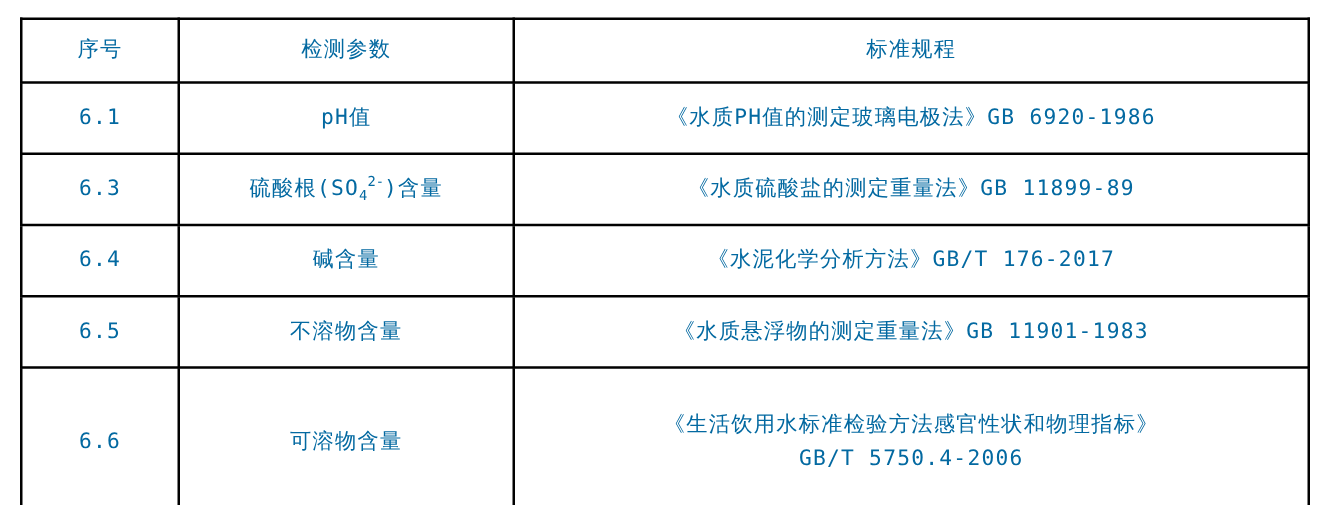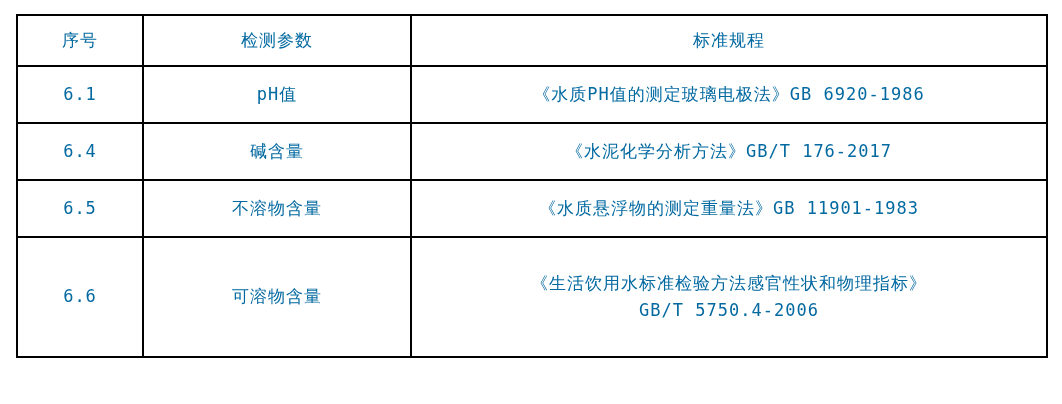--- a/index.html
+++ b/index.html
@@ -66,20 +66,25 @@
         <th>标准规程</th>
       </tr>
     </thead>
     <tbody>
       <tr class="data-row">
         <td>6.1</td>
         <td>pH值</td>
         <td>《水质PH值的测定玻璃电极法》GB 6920-1986</td>
       </tr>
       <tr class="data-row">
+        <td>6.3</td>
+        <td><span>硫酸根(SO</span><sub class="chem-sub">4</sub><sup class="chem-sup">2-</sup><span>)含量</span></td>
+        <td>《水质硫酸盐的测定重量法》GB 11899-89</td>
+      </tr>
+      <tr class="data-row">
         <td>6.4</td>
         <td>碱含量</td>
         <td>《水泥化学分析方法》GB/T 176-2017</td>
       </tr>
       <tr class="data-row">
         <td>6.5</td>
         <td>不溶物含量</td>
         <td>《水质悬浮物的测定重量法》GB 11901-1983</td>
       </tr>
       <tr class="data-row-last">

